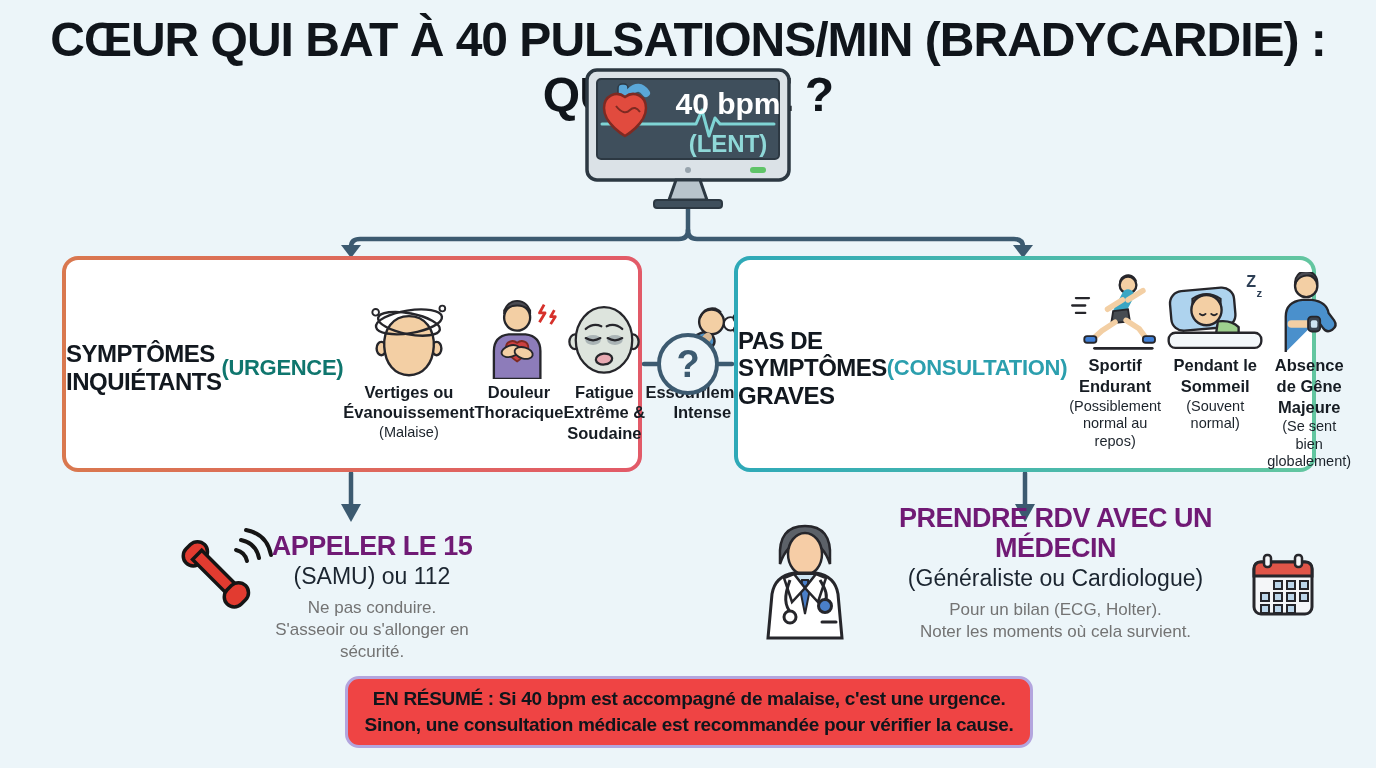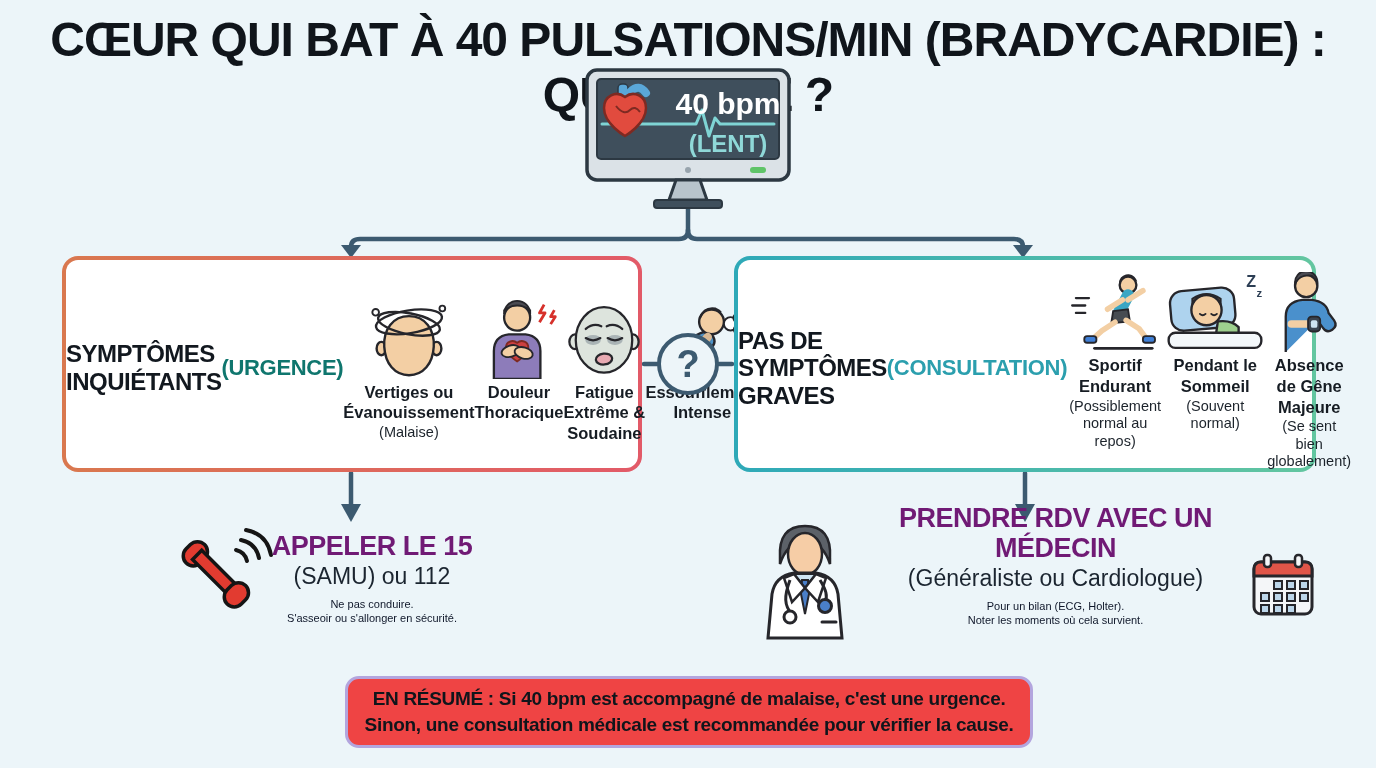--- a/index.html
+++ b/index.html
@@ -52,21 +52,21 @@
   #question-circle{
     left:657px; top:333px; width:62px; height:62px; border-radius:50%;
     border:4px solid #3c5a70; background:#edf5f9; color:#3c5a70;
     display:flex; align-items:center; justify-content:center;
     font-size:38px; font-weight:800;
   }
 
   
   .action-title{ font-size:27px; font-weight:800; letter-spacing:-0.5px; color:#701a75; line-height:1.12; }
   .action-subtitle{ font-size:23px; color:#1b2530; line-height:1.2; margin-top:2px; }
-  .action-note{ font-size:11px; color:#0f172a; line-height:1.3; }
+  .action-note{ font-size:17px; color:#737373; line-height:1.3; }
   #urgent-action-text{ left:242px; top:531px; width:260px; text-align:center; }
   #consult-action-text{ left:858px; top:503px; width:395px; text-align:center; }
   .notes{ margin-top:6px; }
 
   
   #summary-box{
     left:345px; top:676px; width:688px; height:72px;
     background:#ef4444; border:3px solid #b3a5de; border-radius:14px;
     display:flex; flex-direction:column; align-items:center; justify-content:center;
     text-align:center;

